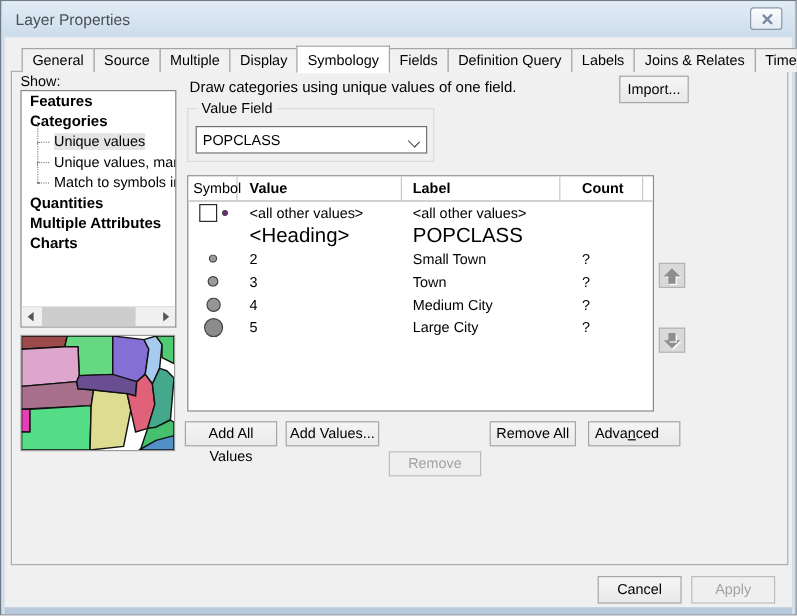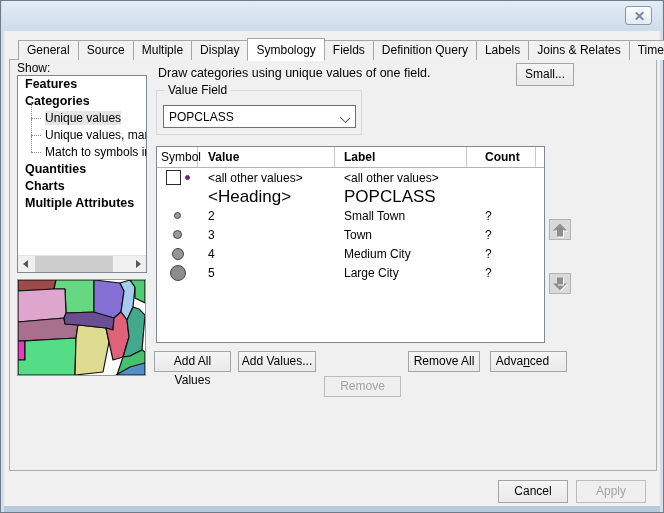--- a/index.html
+++ b/index.html
@@ -109,20 +109,21 @@
   
   .dlg-btn { top:479px; width:70px; height:23px; line-height:21px; }
   .btn-ok { left:419px; } .btn-cancel { left:497px; } .btn-apply { left:575px; }
 </style>
 </head>
 <body>
 
 <div class="dialog">
 
   <div class="titlebar">
+    <span class="title">Layer Properties</span>
     <div class="close-btn">
       <span class="close-x"></span>
     </div>
   </div>
 
   <div class="tabs">
     <span class="tab">General</span>
     <span class="tab">Source</span>
     <span class="tab">Multiple</span>
     <span class="tab">Display</span>
@@ -139,22 +140,22 @@
 
   <span class="abs show-label">Show:</span>
 
   <div class="abs tree">
     <div class="tree-item bold"><span class="lbl">Features</span></div>
     <div class="tree-item bold"><span class="lbl">Categories</span></div>
     <div class="tree-item child selected"><span class="lbl">Unique values</span></div>
     <div class="tree-item child"><span class="lbl">Unique values, many</span></div>
     <div class="tree-item child"><span class="lbl">Match to symbols in a</span></div>
     <div class="tree-item bold"><span class="lbl">Quantities</span></div>
+    <div class="tree-item bold"><span class="lbl">Multiple Attributes</span></div>
     <div class="tree-item bold"><span class="lbl">Charts</span></div>
-    <div class="tree-item bold"><span class="lbl">Multiple Attributes</span></div>
     <div class="hscroll">
       <div class="sb-btn sb-left"></div>
       <div class="sb-thumb"></div>
       <div class="sb-btn sb-right" style="margin-left:auto;"></div>
     </div>
   </div>
 
   <div class="abs map-preview">
     <svg width="127" height="95" viewBox="0 0 127 95" preserveAspectRatio="none">
       <g stroke="#111" stroke-width="1.2" stroke-linejoin="round">
@@ -171,21 +172,21 @@
         <polygon points="48,33 76,32 96,38 95,50 88,48 60,45 47,44 46,38" fill="#6A4E92"></polygon>
         <polygon points="96,38 103,32 109,40 111,57 105,77 95,80 91,62 88,48 95,50" fill="#E0617A"></polygon>
         <polygon points="109,40 115,27 121,29 127,35 124,70 112,76 105,77 111,57" fill="#44A88C"></polygon>
         <polygon points="105,77 112,76 124,70 127,72 127,95 99,95" fill="#46C06E"></polygon>
         <polygon points="112,87 127,83 127,95 98,95" fill="#5390C8"></polygon>
       </g>
     </svg>
   </div>
 
   <span class="abs desc">Draw categories using unique values of one field.</span>
-  <div class="abs btn import-btn">Small...</div>
+  <div class="abs btn import-btn">Import...</div>
 
   <div class="abs groupbox gb-value">
     <span class="gb-legend">Value Field</span>
     <div class="combo combo-value">
       <span class="combo-text">POPCLASS</span>
       <span class="chevron"></span>
     </div>
   </div>
 
 

